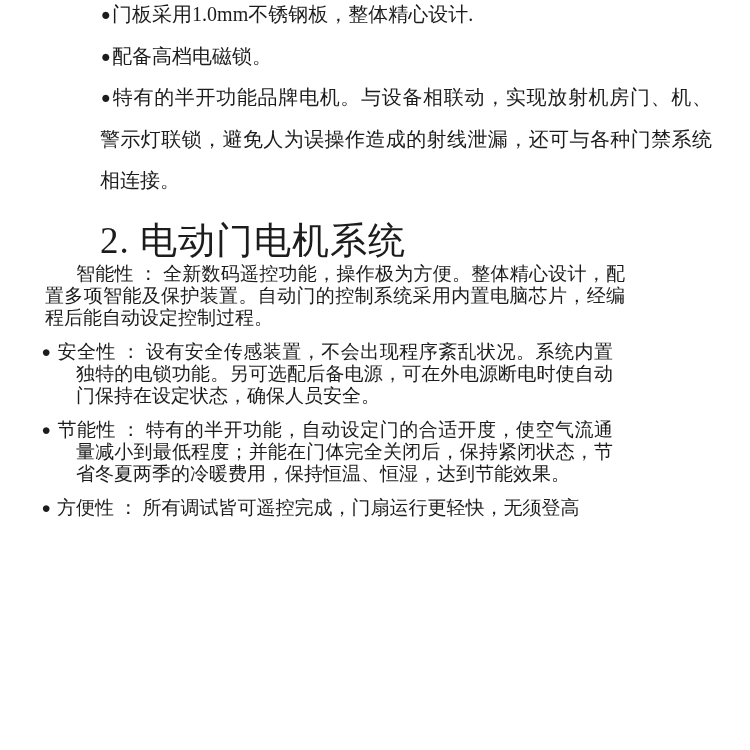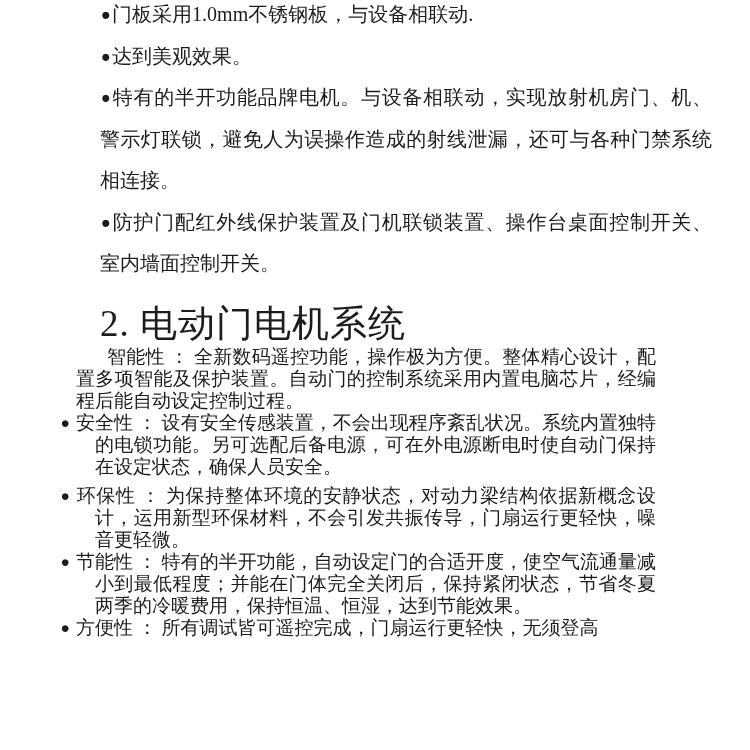--- a/index.html
+++ b/index.html
@@ -38,52 +38,50 @@
   .section-heading {
     margin: 20px 0 0 100px;
     font-size: 37px;
     font-weight: normal;
     line-height: 38px;
     letter-spacing: 1px;
   }
   
   .lower-section {
     margin-top: 3px;
-    padding-left: 76px;
+    padding-left: 45px;
     width: 580px;
     font-size: 19px;
     line-height: 22px;
     text-align: justify;
   }
   .intro-paragraph {
     margin: 0;
     text-indent: 31px;
   }
   .feature-item {
-    margin: 0;
+    margin: 12px;
     padding-left: 19px;
     text-indent: -19px;
   }
   .feature-item.extra-gap { margin-top: 7px; }
 </style>
 </head>
 <body>
 
 <div class="page">
 
   <div class="top-section">
-    <p class="top-item"><span class="bullet-glyph">●</span><span>门板采用1.0mm不锈钢板，与设备相联动.</span></p>
-    <p class="top-item"><span class="bullet-glyph">●</span><span>达到美观效果。</span></p>
+    <p class="top-item"><span class="bullet-glyph">●</span><span>门板采用1.0mm不锈钢板，整体精心设计.</span></p>
+    <p class="top-item"><span class="bullet-glyph">●</span><span>配备高档电磁锁。</span></p>
     <p class="top-item"><span class="bullet-glyph">●</span><span>特有的半开功能</span><b>品牌</b><span>电机。与设备相联动，实现放射机房门、机、警示灯联锁，避免人为误操作造成的射线泄漏，还可与各种门禁系统相连接。</span></p>
-    <p class="top-item"><span class="bullet-glyph">●</span><span>防护门配红外线保护装置及门机联锁装置、操作台桌面控制开关、室内墙面控制开关。</span></p>
   </div>
 
   <h2 class="section-heading">2. 电动门电机系统</h2>
 
   <div class="lower-section">
     <p class="intro-paragraph">智能性 ： 全新数码遥控功能，操作极为方便。整体精心设计，配置多项智能及保护装置。自动门的控制系统采用内置电脑芯片，经编程后能自动设定控制过程。</p>
     <p class="feature-item"><span class="bullet-glyph">●</span><span>安全性 ： 设有安全传感装置，不会出现程序紊乱状况。系统内置独特的电锁功能。另可选配后备电源，可在外电源断电时使自动门保持在设定状态，确保人员安全。</span></p>
-    <p class="feature-item extra-gap"><span class="bullet-glyph">●</span><span>环保性 ： 为保持整体环境的安静状态，对动力梁结构依据新概念设计，运用新型环保材料，不会引发共振传导，门扇运行更轻快，噪音更轻微。</span></p>
     <p class="feature-item"><span class="bullet-glyph">●</span><span>节能性 ： 特有的半开功能，自动设定门的合适开度，使空气流通量减小到最低程度；并能在门体完全关闭后，保持紧闭状态，节省冬夏两季的冷暖费用，保持恒温、恒湿，达到节能效果。</span></p>
     <p class="feature-item"><span class="bullet-glyph">●</span><span>方便性 ： 所有调试皆可遥控完成，门扇运行更轻快，无须登高</span></p>
   </div>
 
 </div>
 
 </body></html>

